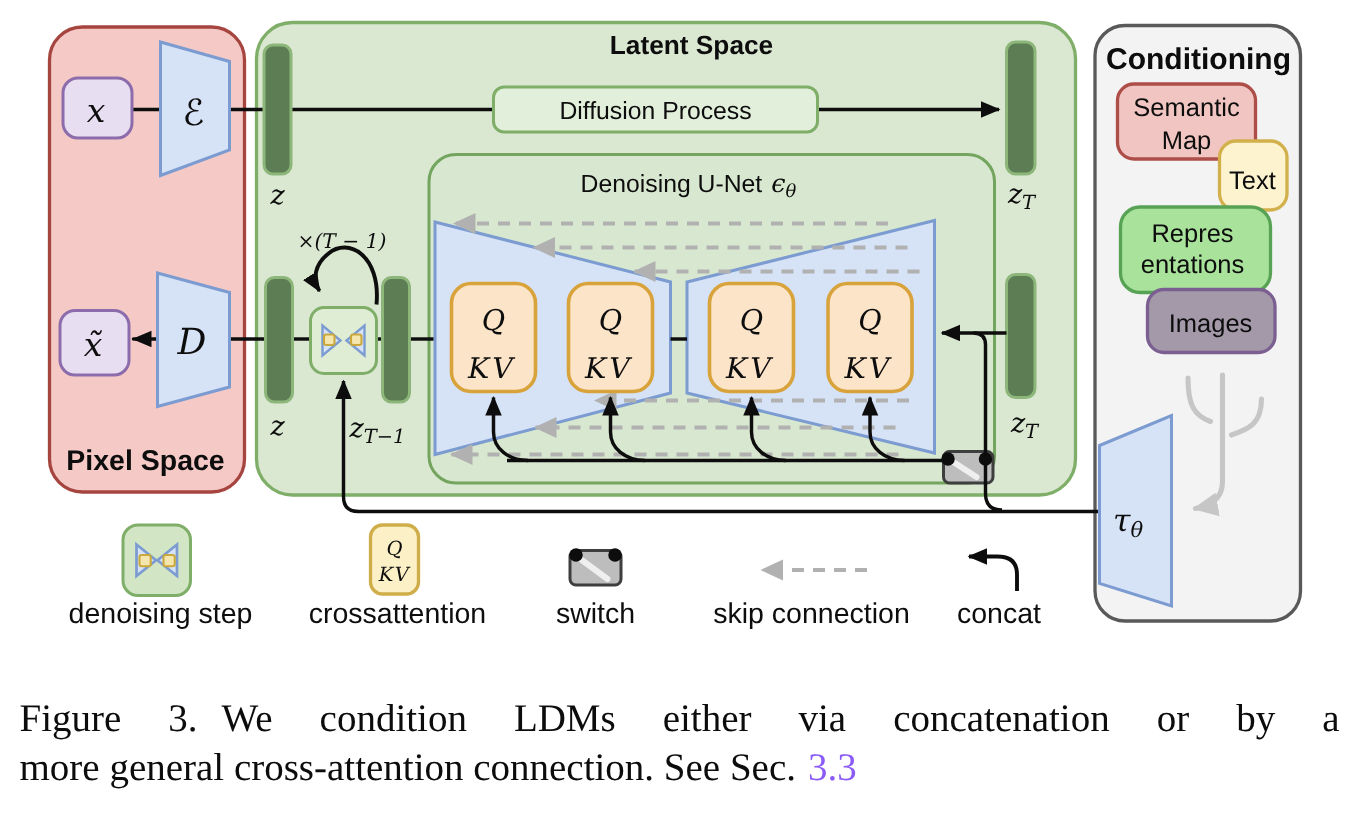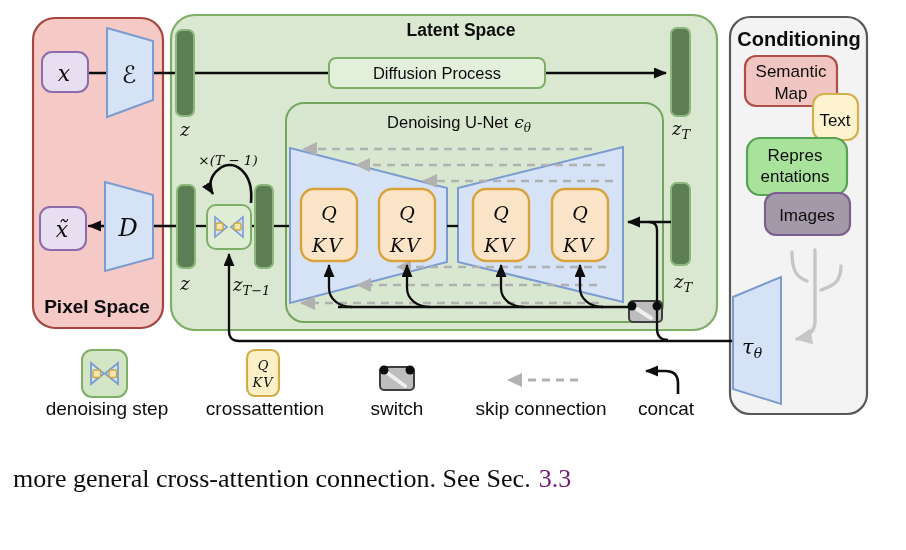--- a/index.html
+++ b/index.html
@@ -10,21 +10,21 @@
   .sans   { font-family:"Liberation Sans", sans-serif; }
   .bold   { font-weight:bold; }
   .math   { font-family:"DejaVu Serif", serif; font-style:italic; }
   .script { font-family:"DejaVu Sans","DejaVu Serif", sans-serif; }
   .mid    { text-anchor:middle; }
   #caption { position:absolute; left:13px; top:462px; width:880px;
              font-family:"Liberation Serif", serif; font-size:26px; color:#0c0c0c;
              line-height:33px; }
   #cap-line1 { text-align:justify; text-align-last:justify; }
   .figgap { display:inline-block; width:16px; }
-  .ref { color:#701a75; margin-left:8px; }
+  .ref { color:#8b5cf6; margin-left:8px; }
 </style>
 </head>
 <body>
 
 <div id="stage">
 <svg width="906" height="460" viewBox="0 0 906 460">
   <defs>
     <marker id="mb" markerUnits="userSpaceOnUse" markerWidth="14" markerHeight="12" refX="12" refY="5.5" orient="auto">
       <path d="M0,0 L13,5.5 L0,11 Z" fill="#0d0d0d"></path>
     </marker>
@@ -225,15 +225,16 @@
     </g>
 
     <g>
       <path d="M678,394 L678,383 Q678,371 665,371 L646,371" fill="none" stroke="#0d0d0d" stroke-width="2.6" marker-end="url(#mb)"></path>
       <text class="sans mid" x="666" y="415" font-size="19">concat</text>
     </g>
   </g>
 </svg>
 
 <div id="caption">
+  <div id="cap-line1"><span>Figure 3.</span><span class="figgap"></span><span>We condition LDMs either via concatenation or by a</span></div>
   <div id="cap-line2"><span>more general cross-attention connection. See Sec.</span><span class="ref">3.3</span></div>
 </div>
 </div>
 
 </body></html>

